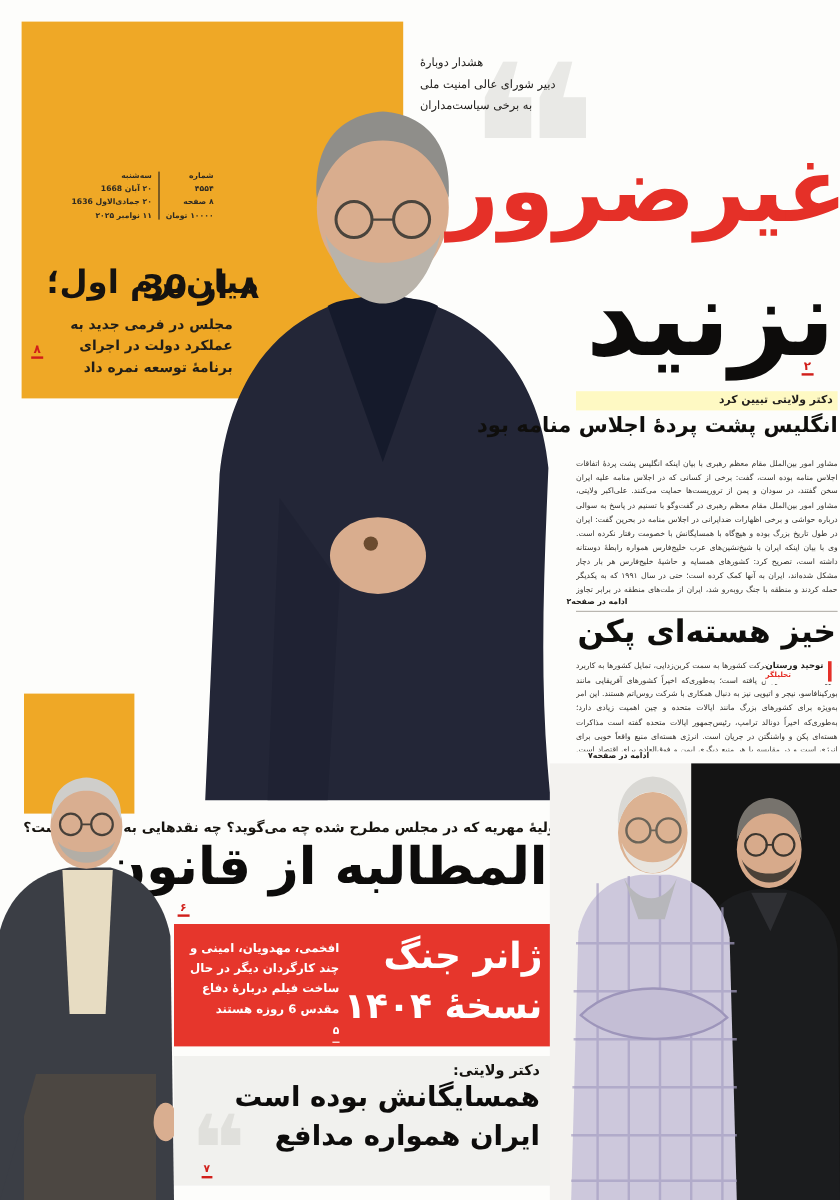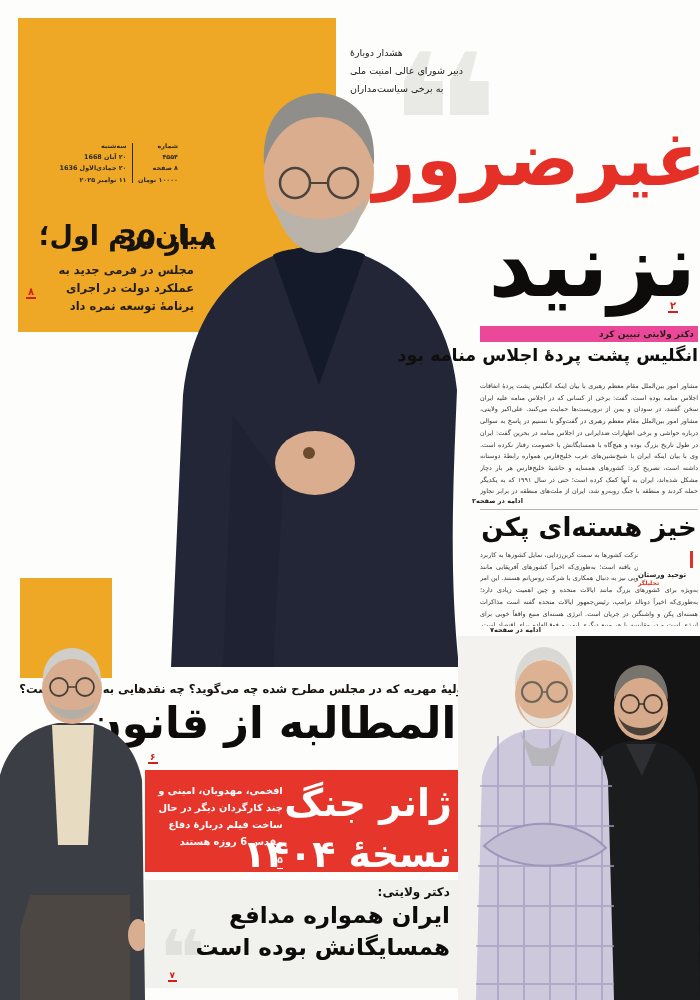--- a/index.html
+++ b/index.html
@@ -32,51 +32,51 @@
   #lead-l1{top:10px;font-size:96px;color:#0d0c0b;}
   #lead-l2{top:122px;font-size:74px;color:#e53028;right:-6px;}
   #lead-l3{top:222px;font-size:88px;color:#0d0c0b;}
   #lead-pageref{right:22px;top:300px;font-size:10px;z-index:4;}
   
   #photo-larijani{left:163px;top:55px;width:312px;height:612px;z-index:3;}
   #photo-velayati{left:0;top:645px;width:145px;height:355px;z-index:6;}
   #yellow-sq{left:20px;top:578px;width:92px;height:100px;background:#efa826;z-index:5;}
   #photo-directors{left:458px;top:636px;width:242px;height:364px;z-index:6;}
   
-  #a1-kickerbar{left:480px;top:326px;width:218px;height:16px;background:#ec4899;z-index:4;
+  #a1-kickerbar{left:480px;top:326px;width:218px;height:16px;background:#fef9c3;z-index:4;
                 font-size:9px;font-weight:bold;color:#23201c;line-height:16px;padding-right:4px;
                 box-sizing:border-box;text-align:right;}
   #a1-headline{left:480px;top:345px;width:218px;font-size:17.5px;font-weight:bold;color:#0f0e0c;
                z-index:4;text-align:right;white-space:nowrap;letter-spacing:-0.5px;}
   .bodytext{font-size:6.4px;color:#33302b;line-height:1.83;text-align:justify;z-index:4;}
   #a1-body{left:480px;top:381px;width:218px;height:114px;overflow:hidden;}
   .continued{font-size:6.5px;font-weight:bold;color:#23201c;z-index:4;}
   #a1-continued{left:472px;top:497px;}
   #a1-divider{left:480px;top:509px;width:218px;height:1px;background:#b9b6b0;z-index:4;}
   
   #a2-headline{left:480px;top:512px;width:218px;font-size:26px;font-weight:bold;color:#0f0e0c;
                z-index:4;text-align:center;white-space:nowrap;letter-spacing:-1px;}
   #a2-byline{left:638px;top:551px;width:60px;z-index:5;background:#fdfdfb;display:flex;
              gap:4px;justify-content:flex-end;padding-bottom:2px;}
   #a2-byline .bar{width:2.5px;height:17px;background:#e53028;}
   #a2-byline .txt{text-align:left;}
-  #a2-byline .name{font-size:7px;font-weight:bold;color:#1c1a17;display:block;margin-top:20px;}
+  #a2-byline .name{font-size:7px;font-weight:bold;color:#1c1a17;display:block;}
   #a2-byline .role{font-size:6px;font-weight:bold;color:#e53028;display:block;}
   #a2-body{left:480px;top:550px;width:218px;height:76px;overflow:hidden;}
   #a2-continued{left:490px;top:626px;}
   
   #m-kicker{left:150px;top:682px;width:348px;font-size:11.5px;font-weight:bold;color:#17140f;
             z-index:4;text-align:right;white-space:nowrap;}
   #m-headline{left:128px;top:698px;width:400px;font-size:43px;font-weight:bold;color:#0d0c0b;
               z-index:4;text-align:center;white-space:nowrap;letter-spacing:-2px;}
   #m-pageref{left:148px;top:752px;font-size:9px;z-index:7;}
   
   #redbox{left:145px;top:770px;width:317px;height:102px;background:#e6362c;z-index:4;
           display:flex;box-sizing:border-box;padding:8px 10px;}
-  #redbox .big{width:57%;text-align:right;color:#fff;font-weight:bold;font-size:38px;
+  #redbox .big{width:57%;text-align:right;color:#fff;font-weight:bold;font-size:30px;
                line-height:1.35;letter-spacing:-1px;white-space:nowrap;}
   #redbox .small{width:43%;color:#fff;font-weight:bold;font-size:9.8px;line-height:1.75;
                  text-align:right;padding-top:4px;}
   #redbox-pageref{color:#fff;font-weight:bold;border-bottom:1.5px solid #fff;font-size:9px;
                   display:inline-block;margin-top:1px;}
   
   #whitebox{left:145px;top:880px;width:317px;height:108px;background:#f1f1ee;z-index:4;
             box-sizing:border-box;padding:5px 12px;}
   #wb-quote{position:absolute;left:14px;top:40px;font-size:78px;color:#e0e0dc;line-height:1;
             font-weight:bold;z-index:0;}
@@ -171,22 +171,22 @@
     </div>
     <div class="small">
       <span>افخمی، مهدویان، امینی و چند کارگردان دیگر در حال ساخت فیلم دربارهٔ دفاع مقدس 6 روزه هستند</span><br>
       <span id="redbox-pageref">۵</span>
     </div>
   </div>
 
   <div class="abs" id="whitebox">
     <div id="wb-quote">❝</div>
     <div id="wb-kicker">دکتر ولایتی:</div>
+    <div class="wb-line">همسایگانش بوده است</div>
     <div class="wb-line">ایران همواره مدافع</div>
-    <div class="wb-line">همسایگانش بوده است</div>
     <span class="pageref" id="wb-pageref">۷</span>
   </div>
 
   <div class="abs" id="yellow-sq"></div>
 
   <svg class="abs" id="photo-velayati" viewBox="0 0 145 355">
     <path d="M-5,355 L0,130 C10,95 35,82 58,78 L92,78 C115,84 135,100 142,135 L145,355 Z" fill="#3b3e45"></path>
     <path d="M52,80 L58,200 L88,200 L94,80 Z" fill="#e7dcc2"></path>
     <rect x="20" y="250" width="110" height="105" fill="#4c4742"></rect>
     <path d="M30,250 L0,355 L-5,355 L-5,250 Z" fill="#3b3e45"></path>

